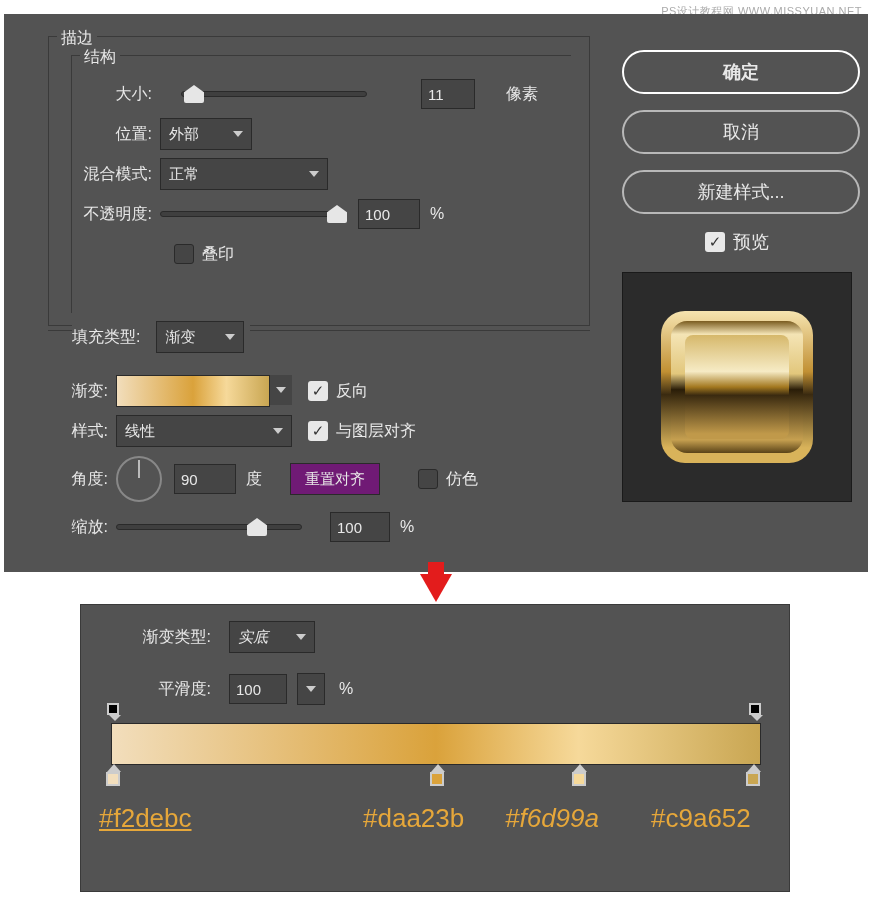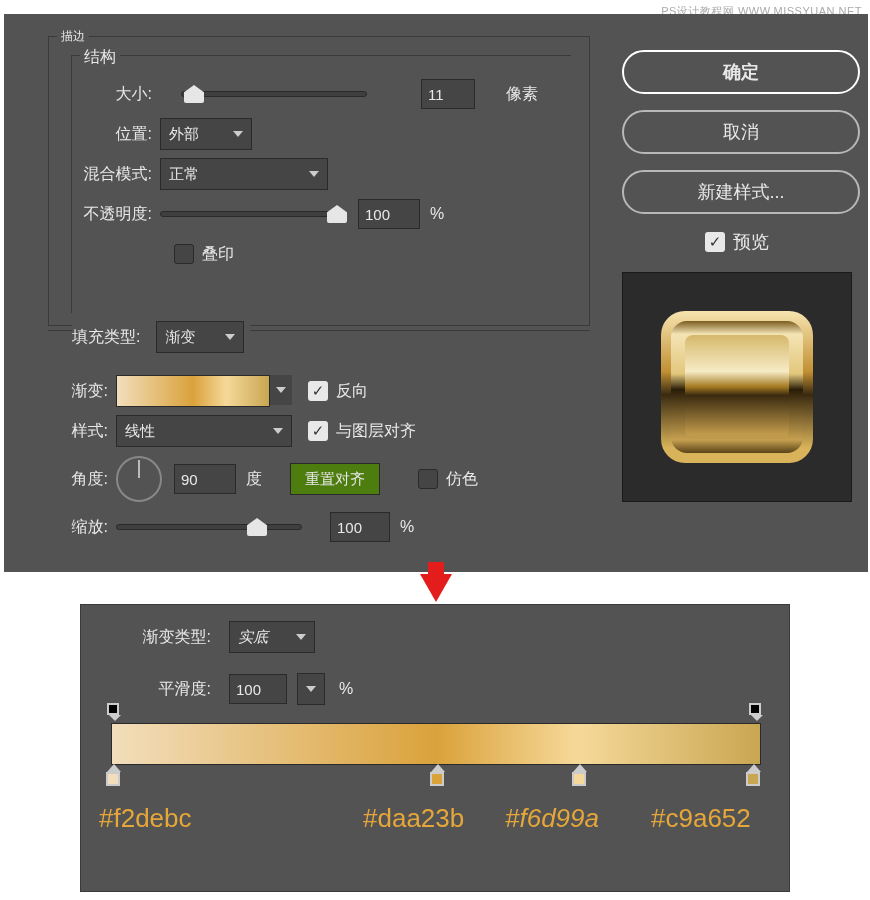--- a/index.html
+++ b/index.html
@@ -1,20 +1,20 @@
 <!DOCTYPE html>
 <html><head>
 <meta charset="utf-8">
 <style>
 * { box-sizing: border-box; margin: 0; padding: 0; font-family: "Microsoft YaHei", Arial, sans-serif; }
 body { background: #fff; width: 870px; height: 900px; position: relative; }
 .watermark { position: absolute; top: 4px; right: 8px; font-size: 11px; color: #aaa; letter-spacing: 0.5px; }
 .panel1 { position: absolute; top: 14px; left: 4px; width: 864px; height: 558px; background: #535353; }
 .stroke-box { position: absolute; top: 22px; left: 44px; width: 542px; height: 290px; border: 1px solid #3a3a3a; }
-.stroke-legend { position: absolute; top: -9px; left: 8px; background: #535353; padding: 0 4px; color: #e8e8e8; font-size: 12px; }
+.stroke-legend { position: absolute; top: -9px; left: 8px; background: #535353; padding: 0 4px; color: #e8e8e8; font-size: 16px; }
 .struct-box { position: absolute; top: 18px; left: 22px; width: 500px; height: 258px; border: 1px solid #3a3a3a; border-bottom: none; border-right: none; }
 .struct-legend { position: absolute; top: -9px; left: 8px; background: #535353; padding: 0 4px; color: #e8e8e8; font-size: 16px; }
 .row { display: flex; align-items: center; height: 40px; }
 .label { color: #e8e8e8; font-size: 16px; text-align: right; padding-right: 8px; }
 .slider-track { flex: 0 0 auto; height: 6px; background: #3f3f3f; border-radius: 3px; position: relative; border: 1px solid #2a2a2a; }
 .slider-thumb { position: absolute; top: -7px; width: 20px; height: 18px; background: #e6e6e6; clip-path: polygon(50% 0, 100% 40%, 100% 100%, 0 100%, 0 40%); border-radius: 2px; }
 .num-input { width: 54px; height: 30px; background: #454545; border: 1px solid #2a2a2a; color: #e8e8e8; font-size: 15px; padding: 0 6px; }
 .unit { color: #e8e8e8; font-size: 16px; margin-left: 10px; }
 .select { height: 32px; background: #454545; border: 1px solid #2a2a2a; color: #e8e8e8; font-size: 15px; padding: 0 8px; display: flex; align-items: center; justify-content: space-between; gap: 12px; cursor: pointer; }
 .chev { display: inline-block; width: 0; height: 0; border-left: 5px solid transparent; border-right: 5px solid transparent; border-top: 6px solid #ccc; }
@@ -27,21 +27,21 @@
 .preview-img { width: 230px; height: 230px; background: #2b2b2b; border: 1px solid #1a1a1a; display: flex; align-items: center; justify-content: center; }
 .gold-outer { width: 152px; height: 152px; border-radius: 24px; background: linear-gradient(180deg, #f6e4b0 0%, #c19033 40%, #3a2a10 55%, #d9b35a 90%); padding: 10px; }
 .gold-mid { width: 100%; height: 100%; border-radius: 16px; background: linear-gradient(180deg, #7a5c20 0%, #f4e4b5 10%, #e2c77c 40%, #2a1d08 52%, #c6a050 90%, #5a4318 100%); padding: 14px; }
 .gold-inner { width: 100%; height: 100%; border-radius: 8px; background: linear-gradient(180deg, #d6b86b 0%, #f6ebc5 35%, #a3781f 50%, #3a2a10 58%, #c0994a 95%); }
 .fill-box { position: absolute; top: 316px; left: 44px; width: 542px; height: 248px; border-top: 1px solid #3a3a3a; }
 .fill-inner { position: absolute; top: -10px; left: 24px; display: flex; align-items: center; gap: 8px; background: #535353; padding-right: 6px; }
 .grad-swatch { width: 154px; height: 32px; background: linear-gradient(90deg, #f2debc 0%, #daa23b 50%, #f6d99a 72%, #c9a652 100%); border: 1px solid #2a2a2a; display: flex; align-items: center; justify-content: flex-end; }
 .swatch-chev { width: 22px; height: 30px; background: #454545; display: flex; align-items: center; justify-content: center; }
 .angle-dial { width: 46px; height: 46px; border: 2px solid #888; border-radius: 50%; position: relative; }
 .angle-dial::after { content: ''; position: absolute; top: 2px; left: 50%; width: 2px; height: 18px; background: #bbb; transform: translateX(-50%); }
-.reset-btn { height: 32px; background: #4d7c0f; border: 1px solid #2a2a2a; color: #e8e8e8; font-size: 15px; padding: 0 14px; display: flex; align-items: center; cursor: pointer; }
+.reset-btn { height: 32px; background: #701a75; border: 1px solid #2a2a2a; color: #e8e8e8; font-size: 15px; padding: 0 14px; display: flex; align-items: center; cursor: pointer; }
 .arrow-down { position: absolute; top: 574px; left: 420px; width: 0; height: 0; border-left: 16px solid transparent; border-right: 16px solid transparent; border-top: 28px solid #e31c1c; }
 .arrow-stem { position: absolute; top: 562px; left: 428px; width: 16px; height: 16px; background: #e31c1c; }
 .panel2 { position: absolute; top: 604px; left: 80px; width: 710px; height: 288px; background: #535353; border: 1px solid #3a3a3a; }
 .p2-row { display: flex; align-items: center; padding: 10px 22px; gap: 10px; }
 .grad-bar-wrap { position: absolute; top: 118px; left: 30px; width: 650px; }
 .grad-bar { height: 42px; background: linear-gradient(90deg, #f2debc 0%, #daa23b 50%, #f6d99a 72%, #c9a652 100%); border: 1px solid #2a2a2a; position: relative; }
 .op-stop { position: absolute; top: -20px; width: 16px; height: 16px; }
 .op-stop .sq { width: 12px; height: 12px; border: 2px solid #ccc; background: #000; }
 .op-stop .tri { width: 0; height: 0; border-left: 6px solid transparent; border-right: 6px solid transparent; border-top: 6px solid #ccc; margin-left: 2px; }
 .col-stop { position: absolute; bottom: -22px; width: 16px; }
@@ -220,17 +220,17 @@
           <div class="tri"></div>
           <div class="sq" style="background:#f6d99a;"></div>
         </div>
       <div class="col-stop" style="left:634px;">
           <div class="tri"></div>
           <div class="sq" style="background:#c9a652;"></div>
         </div>
     </div>
   </div>
 
-  <div class="hex-label" style="top:198px; left:18px;">#f2debc</div>
+  <div class="hex-label" style="top:198px; left:18px;text-decoration:underline;">#f2debc</div>
   <div class="hex-label" style="top:198px; left:282px;">#daa23b</div>
   <div class="hex-label" style="top:198px; left:424px;font-style:italic;">#f6d99a</div>
   <div class="hex-label" style="top:198px; left:570px;">#c9a652</div>
 </div>
 
 </body></html>

